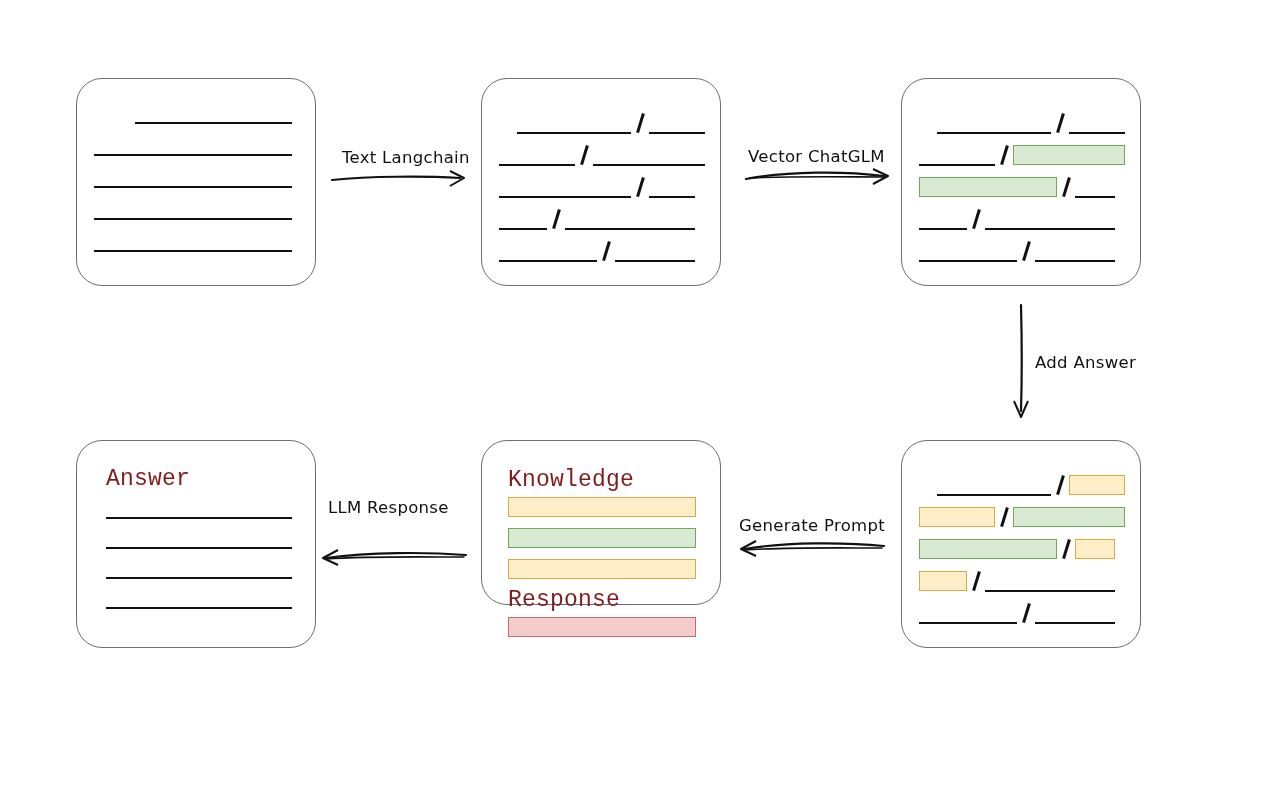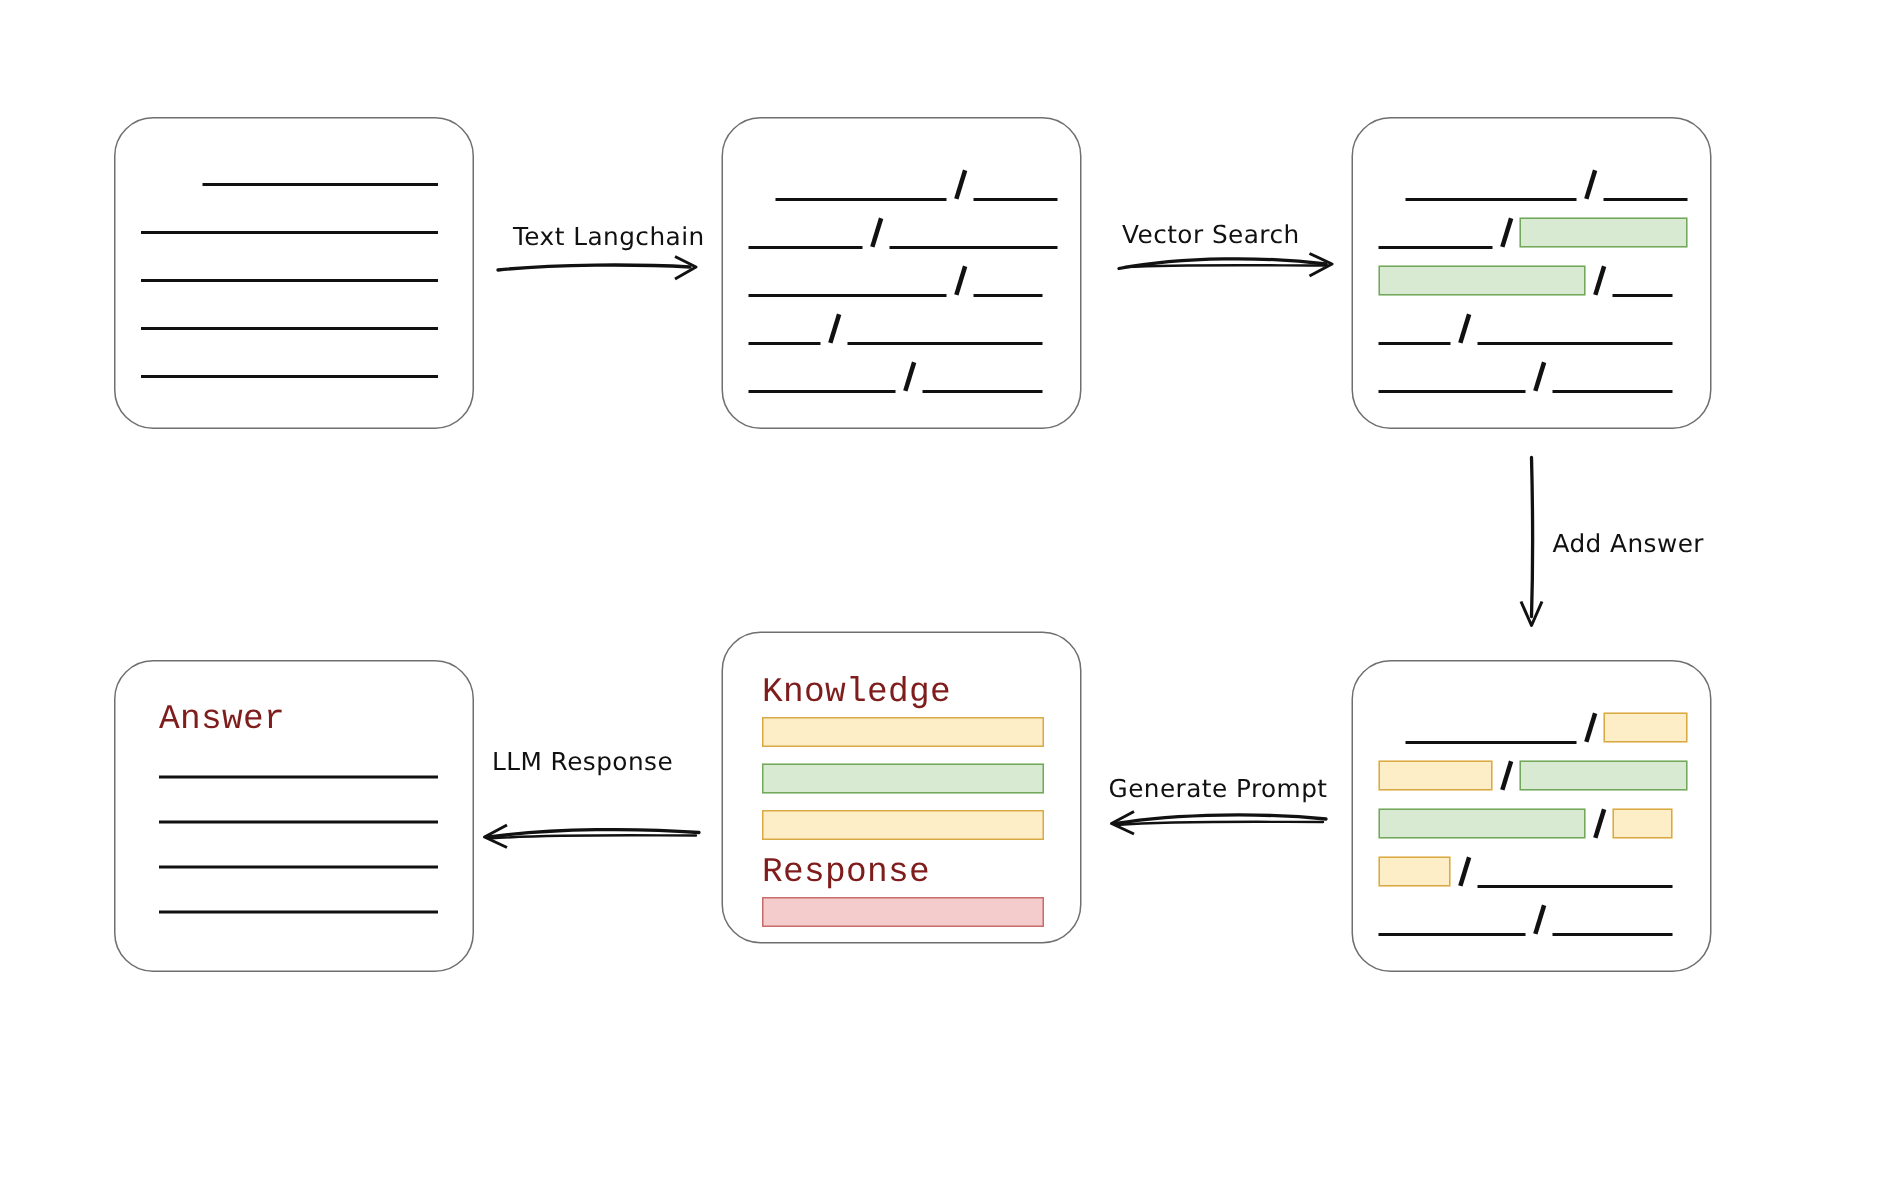--- a/index.html
+++ b/index.html
@@ -168,21 +168,21 @@
       <div class="slash"></div>
       <div class="seg plain" style="width:130px;"></div>
     </div>
     <div class="row" style="left:17px; top:161px; width:206px;">
       <div class="seg plain" style="width:98px;"></div>
       <div class="slash"></div>
       <div class="seg plain" style="width:80px;"></div>
     </div>
   </div>
 
-  <div class="arrow-label" style="left:748px; top:147px;">Vector Search</div>
+  <div class="arrow-label" style="left:748px; top:147px;">Vector ChatGLM</div>
   <svg class="arrow-svg" style="left:744px; top:165px;" width="148" height="24" viewBox="0 0 148 24">
     <path d="M2,14 C45,6 100,6 140,11" stroke="#111" stroke-width="2.2" fill="none" stroke-linecap="round"></path>
     <path d="M6,13 C48,11 102,12 141,12" stroke="#111" stroke-width="1.6" fill="none" stroke-linecap="round"></path>
     <path d="M129,4 L144,11 L129,19" stroke="#111" stroke-width="2" fill="none" stroke-linejoin="round"></path>
   </svg>
 
   <div class="doc-box" style="left:901px; top:78px; width:240px; height:208px;">
     <div class="row" style="left:17px; top:33px; width:206px; justify-content:flex-end;">
       <div class="seg plain" style="width:114px;"></div>
       <div class="slash"></div>
@@ -244,21 +244,21 @@
     </div>
   </div>
 
   <div class="arrow-label" style="left:739px; top:516px;">Generate Prompt</div>
   <svg class="arrow-svg" style="left:736px; top:536px;" width="150" height="24" viewBox="0 0 150 24">
     <path d="M148,10 C108,6 50,6 8,13" stroke="#111" stroke-width="2.2" fill="none" stroke-linecap="round"></path>
     <path d="M146,12 C106,12 50,11 8,14" stroke="#111" stroke-width="1.6" fill="none" stroke-linecap="round"></path>
     <path d="M20,5 L5,13 L20,20" stroke="#111" stroke-width="2" fill="none" stroke-linejoin="round"></path>
   </svg>
 
-  <div class="doc-box" style="left:481px; top:421px; width:240px; height:208px;">
+  <div class="doc-box" style="left:481px; top:440px; width:240px; height:165px;">
     <span class="box-label" style="left:26px; top:26px;">Knowledge</span>
     <div class="bar yellow" style="left:26px; top:56px; width:188px;"></div>
     <div class="bar green" style="left:26px; top:87px; width:188px;"></div>
     <div class="bar yellow" style="left:26px; top:118px; width:188px;"></div>
     <span class="box-label" style="left:26px; top:146px;">Response</span>
     <div class="bar red" style="left:26px; top:176px; width:188px;"></div>
   </div>
 
   <div class="arrow-label" style="left:328px; top:498px;">LLM Response</div>
   <svg class="arrow-svg" style="left:318px; top:545px;" width="150" height="24" viewBox="0 0 150 24">

